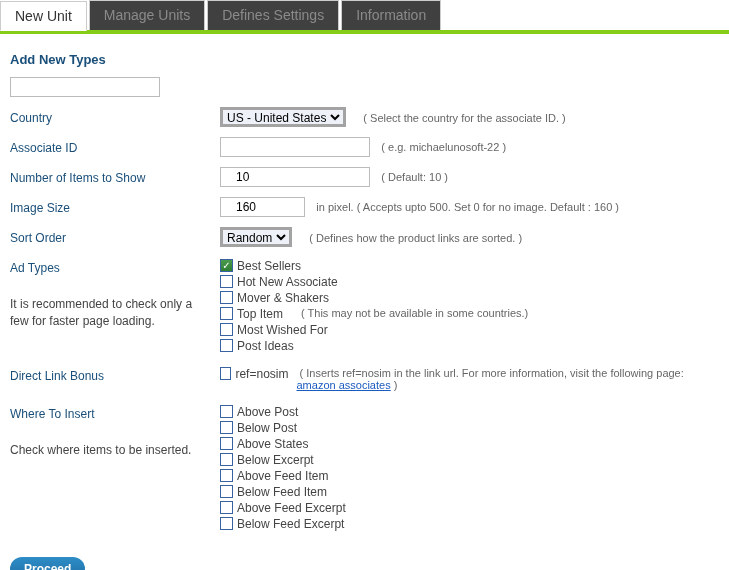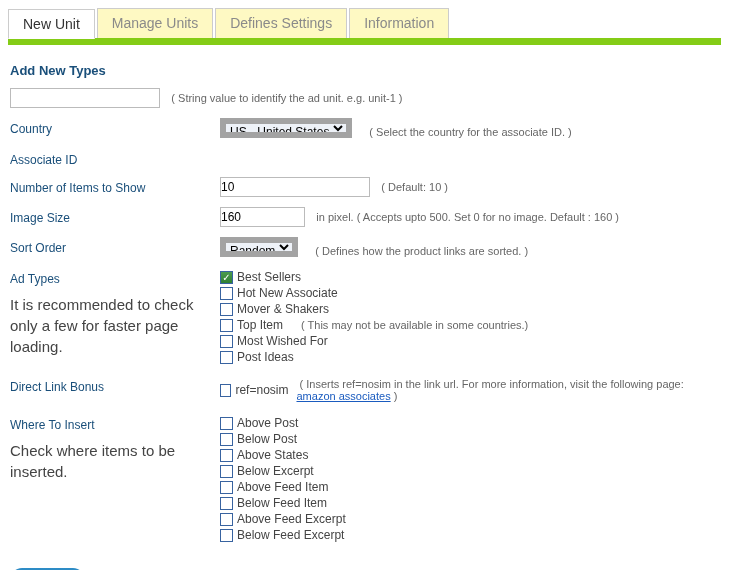--- a/index.html
+++ b/index.html
@@ -1,31 +1,31 @@
 <!DOCTYPE html>
 <html><head>
 <meta charset="utf-8">
 <style>
 *{box-sizing:border-box;margin:0;padding:0}
 body{font-family:Arial,Helvetica,sans-serif;font-size:12px;color:#333;background:#fff;width:729px;padding:0}
-.tabs{display:flex;border-bottom:7px solid #84cc16;margin:8px}
-.tab{padding:6px 14px;color:#8a8a8a;border:1px solid #ccc;border-bottom:none;margin-right:2px;background:#fef9c3;cursor:pointer;font-size:14px}
+.tabs{display:flex;border-bottom:4px solid #84cc16;margin:0}
+.tab{padding:6px 14px;color:#8a8a8a;border:1px solid #ccc;border-bottom:none;margin-right:2px;background:#404040;cursor:pointer;font-size:14px}
 .tab.active{color:#333;border-bottom:1px solid #fff;position:relative;top:1px;background:#fff}
 .heading{color:#1a4f7a;font-weight:bold;font-size:13px;margin:18px 0 8px 10px}
 .form{padding:0 10px}
 .row{display:flex;align-items:flex-start;margin:10px 0}
 .lbl{width:210px;color:#1a4f7a;font-size:12px;padding-top:4px;flex-shrink:0}
-.lbl .subtext{color:#444;font-size:15px;display:block;margin-top:8px;line-height:1.4;padding-right:20px}
+.lbl .subtext{color:#444;font-size:12px;display:block;margin-top:21px;line-height:1.4;padding-right:20px}
 .ctrl{flex:1}
-.ctrl input[type=text]{width:150px;height:20px;border:1px solid #bbb;padding:2px 0;font-size:12px}
+.ctrl input[type=text]{width:150px;height:20px;border:1px solid #bbb;padding:2px 15px;font-size:12px}
 .ctrl input.short{width:85px}
-.ctrl select{height:20px;border:6px solid #a3a3a3;font-size:12px;background:#eef2f8}
+.ctrl select{height:20px;border:3px solid #a3a3a3;font-size:12px;background:#eef2f8}
 .ctrl select.inline{margin-right:6px}
 .hint{color:#666;font-size:11px;margin-left:8px;display:inline}
-.chk-item{display:flex;align-items:center;margin:2px 0;color:#444;font-size:12px}
+.chk-item{display:flex;align-items:flex-start;margin:2px 0;color:#444;font-size:12px}
 .chk-item .cbx{width:13px;height:13px;border:1px solid #3863a0;margin-right:4px;display:inline-block}
 .chk-item.checked .cbx{background:linear-gradient(#4b9b4e,#2f7f33)}
 .chk-item.checked .cbx::after{content:"✓";color:#fff;font-size:10px;line-height:11px;display:block;text-align:center}
 .link{color:#1a5bbf;text-decoration:underline;cursor:pointer}
 .btn{display:inline-block;background:linear-gradient(#2e8dc7,#1e6ca3);color:#fff;border:none;border-radius:12px;padding:5px 14px;font-size:12px;cursor:pointer;margin:14px 10px;font-weight:bold}
 </style>
 </head>
 <body>
 
 
@@ -37,34 +37,37 @@
   <div class="tab">Information</div>
 </div>
 
 <div class="heading">Add New Types</div>
 
 <div class="form">
 
   <div class="row">
     <div class="ctrl">
       <input type="text" value="" style="">
-      <span class="hint">( String value to identify the ad unit. e.g. unit-1 )</span>
     </div>
   </div>
 
   <div class="row">
     <div class="lbl">Country</div>
     <div class="ctrl">
       <select class="inline"><option>US - United States</option></select>
       <span class="hint">( Select the country for the associate ID. )</span>
     </div>
   </div>
 
   <div class="row">
     <div class="lbl">Associate ID</div>
+    <div class="ctrl">
+      <input type="text" value="" style="">
+      <span class="hint">( e.g. michaelunosoft-22 )</span>
+    </div>
   </div>
 
   <div class="row">
     <div class="lbl">Number of Items to Show</div>
     <div class="ctrl">
       <input type="text" value="10" style="">
       <span class="hint">( Default: 10 )</span>
     </div>
   </div>
 

